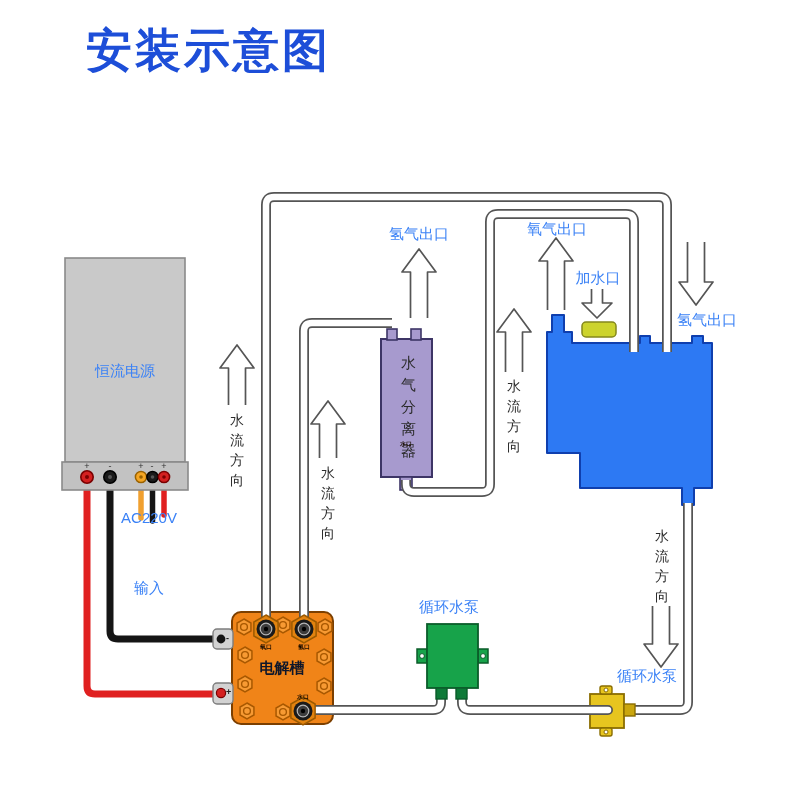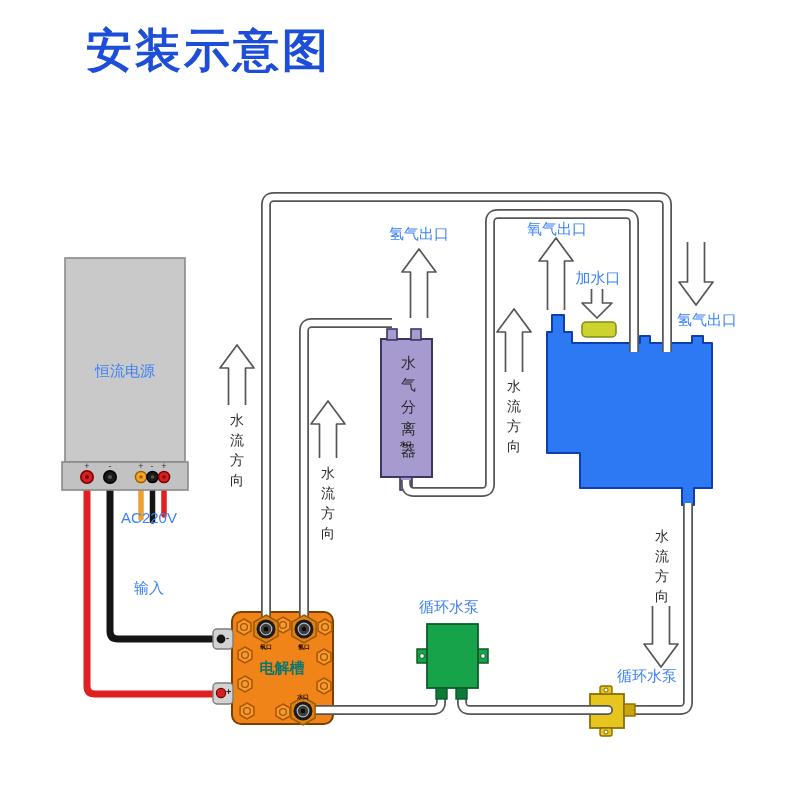--- a/index.html
+++ b/index.html
@@ -6,21 +6,21 @@
   body{font-family:"Liberation Sans","DejaVu Sans",sans-serif;}
   #stage{position:relative;width:800px;height:800px;background:#fff;overflow:hidden;}
   #diagram-svg{position:absolute;left:0;top:0;}
   .lbl{position:absolute;color:#3b82f6;font-size:15px;white-space:nowrap;transform:translateX(-50%);}
   .title{position:absolute;left:86px;top:20px;font-size:46px;font-weight:bold;color:#1d4ed8;letter-spacing:3px;transform:none;}
   .vtext{position:absolute;width:18px;word-break:break-all;line-height:20px;font-size:14px;color:#2b2b2b;text-align:center;transform:none;}
   .vtext.big{font-size:15px;line-height:22px;width:20px;}
   .tiny{position:absolute;font-size:6px;font-weight:bold;color:#1a0d00;transform:translateX(-50%);line-height:6px;}
   .mark{position:absolute;font-size:9px;color:#333;transform:translateX(-50%);line-height:9px;}
   .cmark{position:absolute;font-size:9px;font-weight:bold;color:#222;line-height:9px;}
-  .white{color:#0f766e;font-weight:bold;}
+  .white{color:#0f172a;font-weight:bold;}
 </style>
 </head>
 <body>
 
 <div id="stage">
 
   <svg id="diagram-svg" width="800" height="800" viewBox="0 0 800 800">
     <defs>
       <g id="nut">
         <polygon points="0,-8 6.93,-4 6.93,4 0,8 -6.93,4 -6.93,-4" fill="#f79a33" stroke="#a85800" stroke-width="1.5"></polygon>

